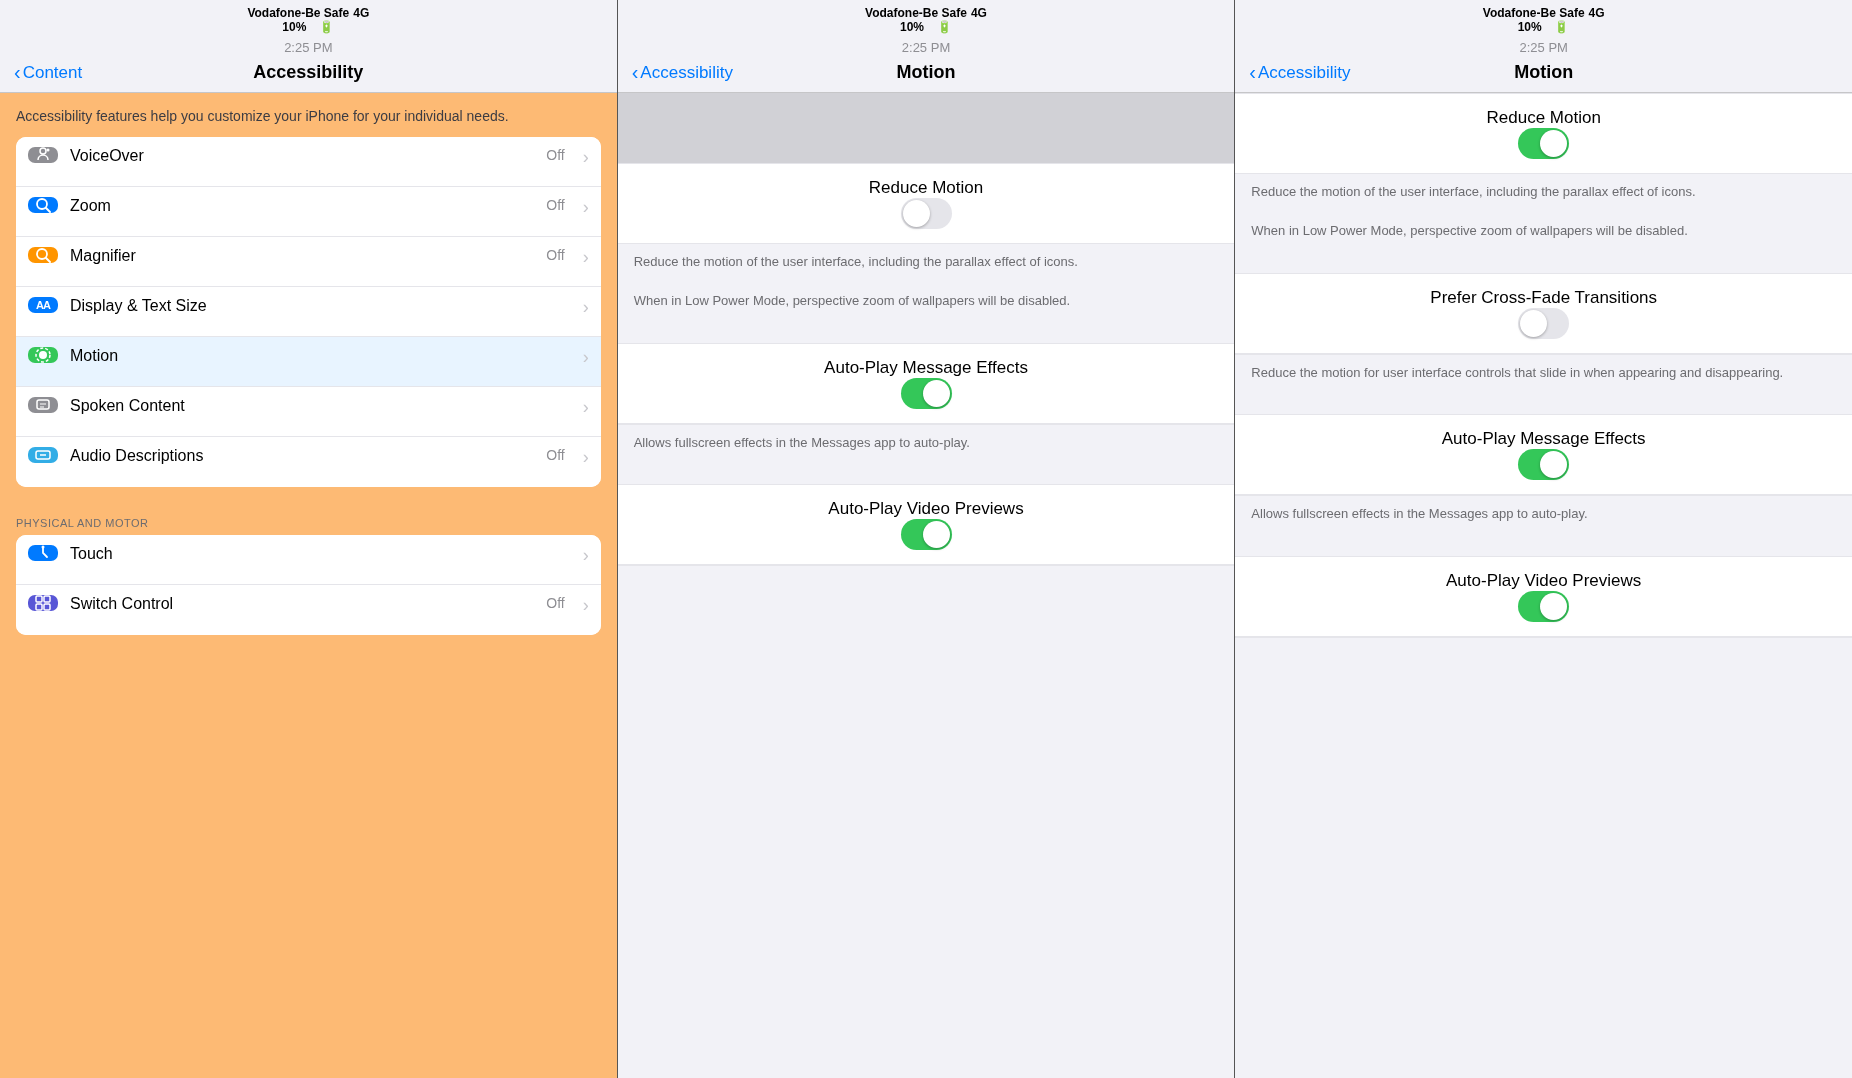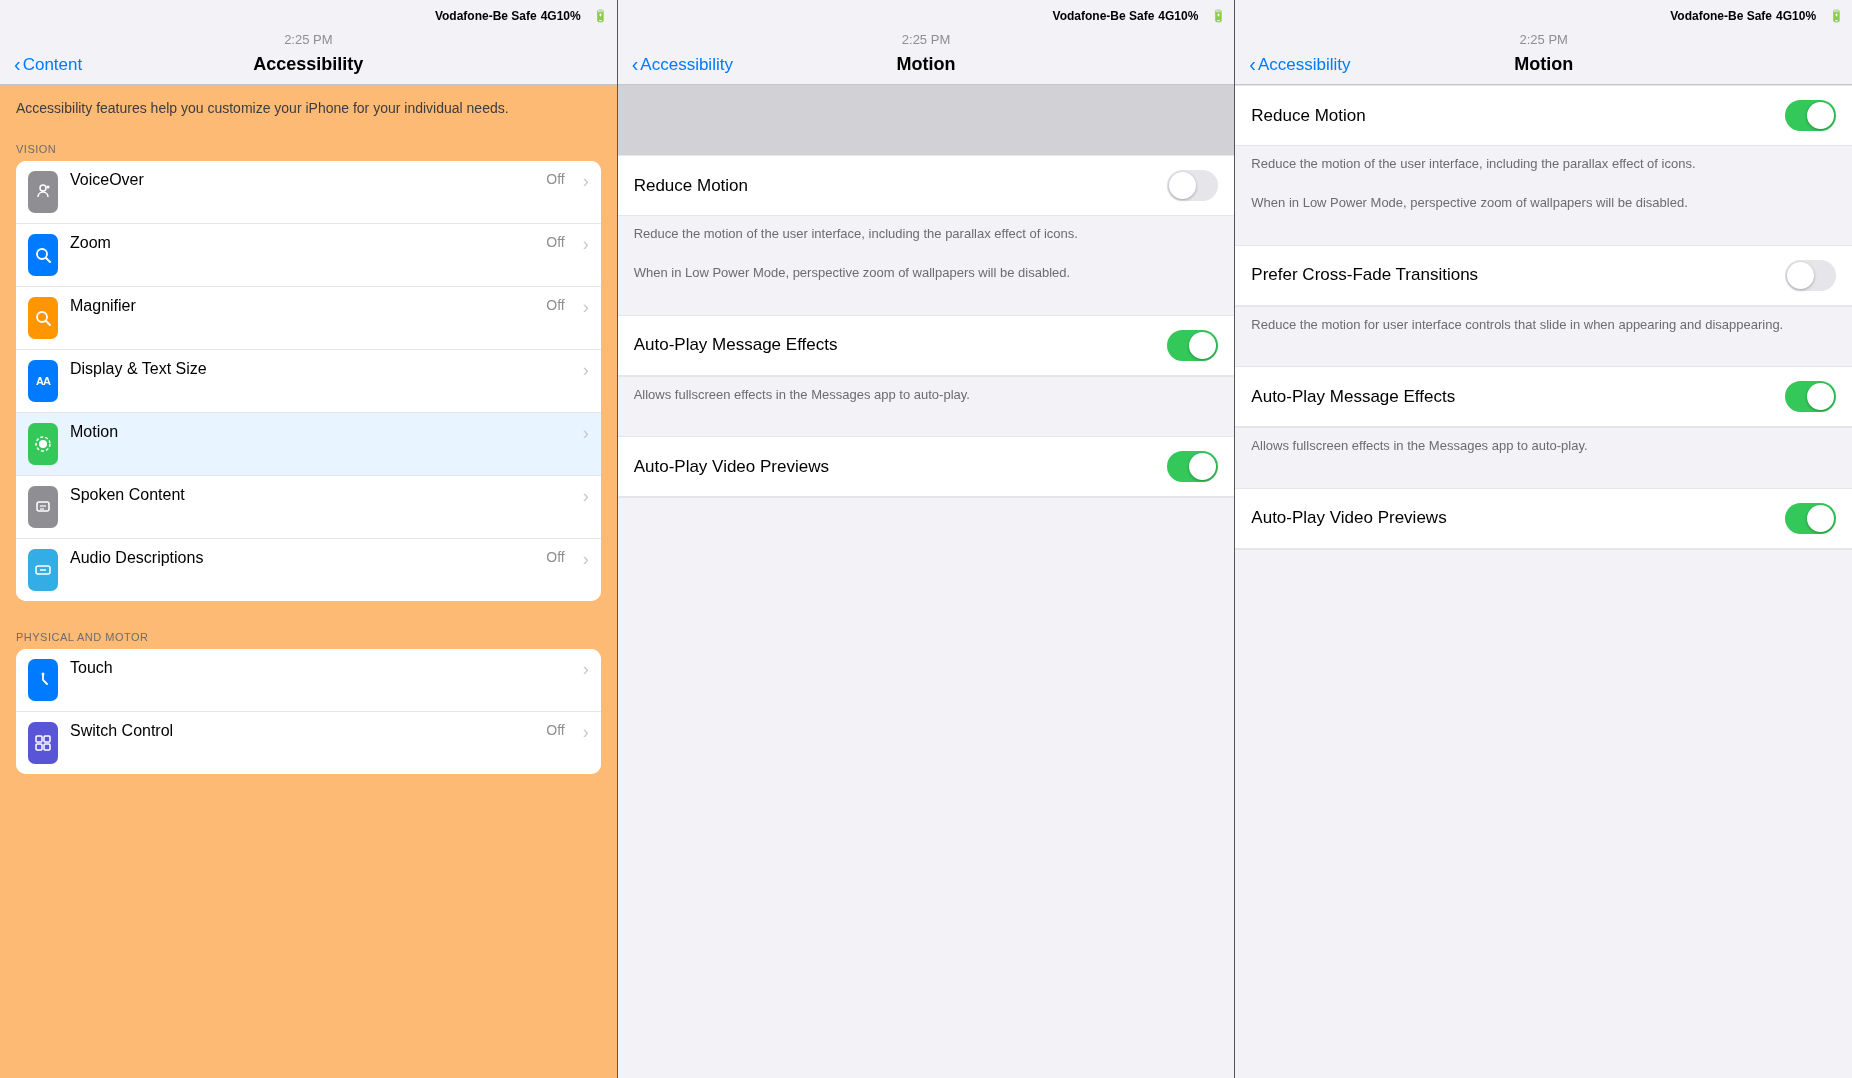--- a/index.html
+++ b/index.html
@@ -14,28 +14,29 @@
     .phone-panel {
       flex: 1;
       display: flex;
       flex-direction: column;
       background: #f2f2f7;
       border-right: 1px solid #555;
       overflow: hidden;
     }
     .status-bar {
       display: flex;
-      justify-content: flex-end;
+      justify-content: space-between;
       align-items: center;
-      padding: 6px 8px 4px;
+      padding: 6px 22px 4px;
       background: #f2f2f7;
       font-size: 13px;
       font-weight: 600;
       color: #000;
       min-height: 30px;
+      flex-direction: column;
     }
     .status-left { display: flex; align-items: center; gap: 4px; font-size: 12px; font-weight: 600; }
     .status-right { display: flex; align-items: center; gap: 13px; font-size: 12px; font-weight: 600; }
     .nav-bar {
       display: flex;
       align-items: center;
       padding: 6px 14px 8px;
       background: #f2f2f7;
       border-bottom: 1px solid #c6c6c8;
     }
@@ -69,21 +70,21 @@
       display: flex;
       align-items: flex-start;
       padding: 10px 12px;
       border-bottom: 1px solid #e5e5ea;
       cursor: pointer;
       background: #fff;
       min-height: 50px;
     }
     .list-item:last-child { border-bottom: none; }
     .item-icon {
-      width: 30px; height: 42px; border-radius: 7px;
+      width: 30px; height: 16px; border-radius: 7px;
       display: flex; align-items: center; justify-content: center;
       margin-right: 12px; flex-shrink: 0;
       font-size: 16px; color: #fff;
     }
     .item-label { flex: 1; font-size: 16px; color: #000; }
     .item-value { font-size: 14px; color: #8e8e93; margin-right: 18px; }
 
     
     .intro-text {
       font-size: 14px; color: #3c3c43; padding: 14px 16px 10px;
@@ -92,20 +93,21 @@
 
     
     .motion-content { flex: 1; overflow-y: auto; background: #f2f2f7; }
     .toggle-row {
       display: flex;
       align-items: center;
       padding: 14px 16px;
       background: #fff;
       border-bottom: 1px solid #e5e5ea;
       min-height: 52px;
+      flex-direction: column;
     }
     .toggle-label { flex: 1; font-size: 17px; color: #000; }
     .toggle-switch {
       width: 51px; height: 31px; border-radius: 16px;
       position: relative; cursor: pointer; flex-shrink: 0;
       transition: background 0.2s;
     }
     .toggle-switch.on { background: #34c759; }
     .toggle-switch.off { background: #e5e5ea; }
     .toggle-knob {
@@ -159,21 +161,20 @@
       </span>
       <span class="nav-title">Accessibility</span>
     </div>
   </div>
 
   <div class="content-area">
     <div class="intro-text">
       Accessibility features help you customize your iPhone for your individual needs.
     </div>
 
-    <div class="section-header">VISION</div>
     <div class="list-group">
       <div class="list-item">
         <div class="item-icon bg-gray">
           <svg width="18" height="18" viewBox="0 0 18 18" fill="white">
               <path d="M9 2a3 3 0 1 0 0 6 3 3 0 0 0 0-6zM4 14c0-2.8 2.2-5 5-5s5 2.2 5 5" stroke="white" stroke-width="1.5" fill="none"></path>
               <circle cx="14" cy="4" r="1.5" fill="white"></circle>
             </svg>
         </div>
         <span class="item-label">VoiceOver</span>
         <span class="item-value">Off</span>

